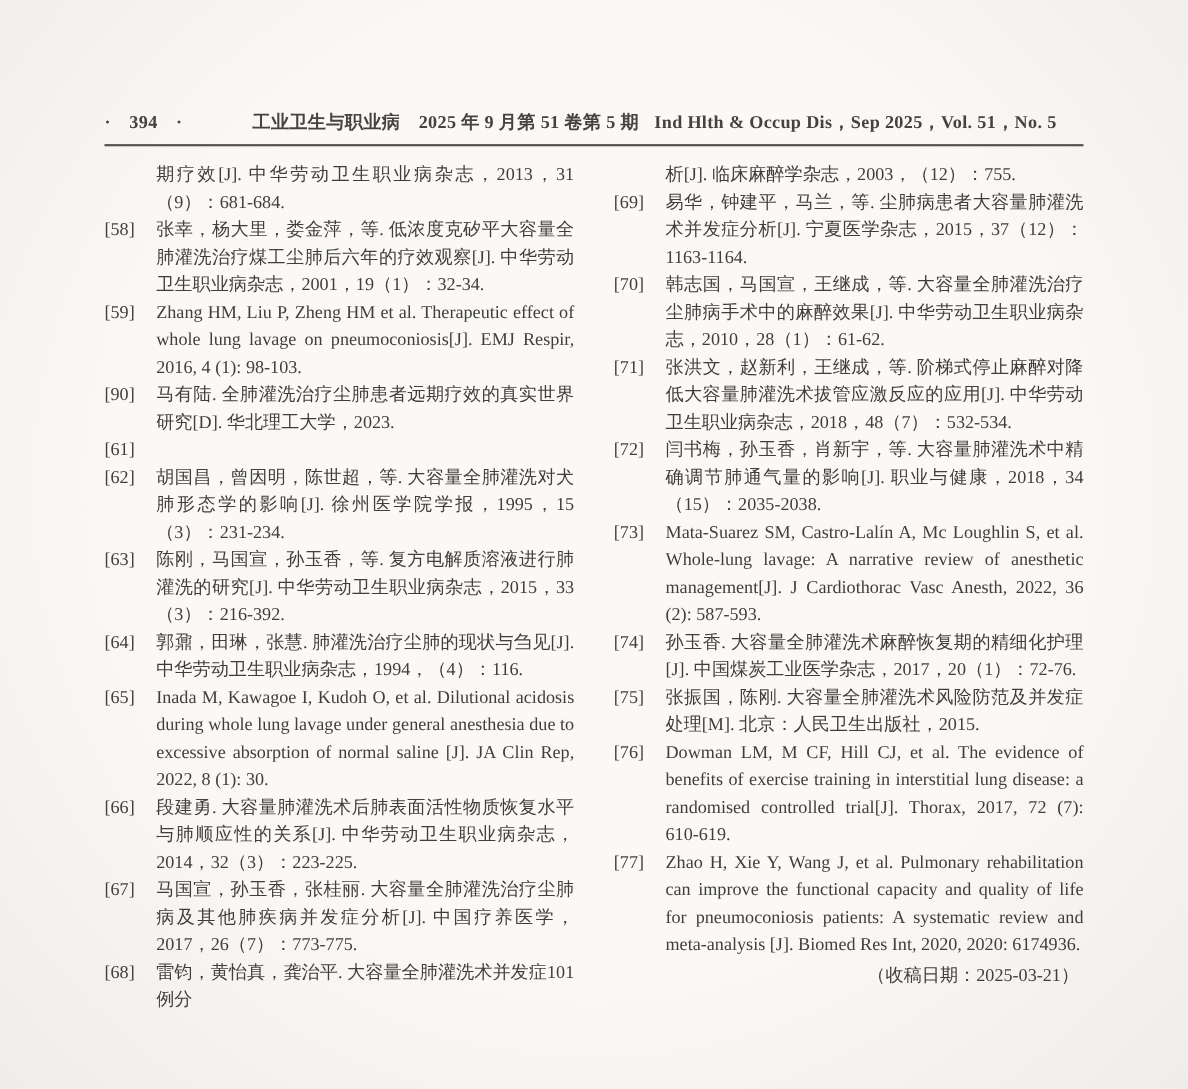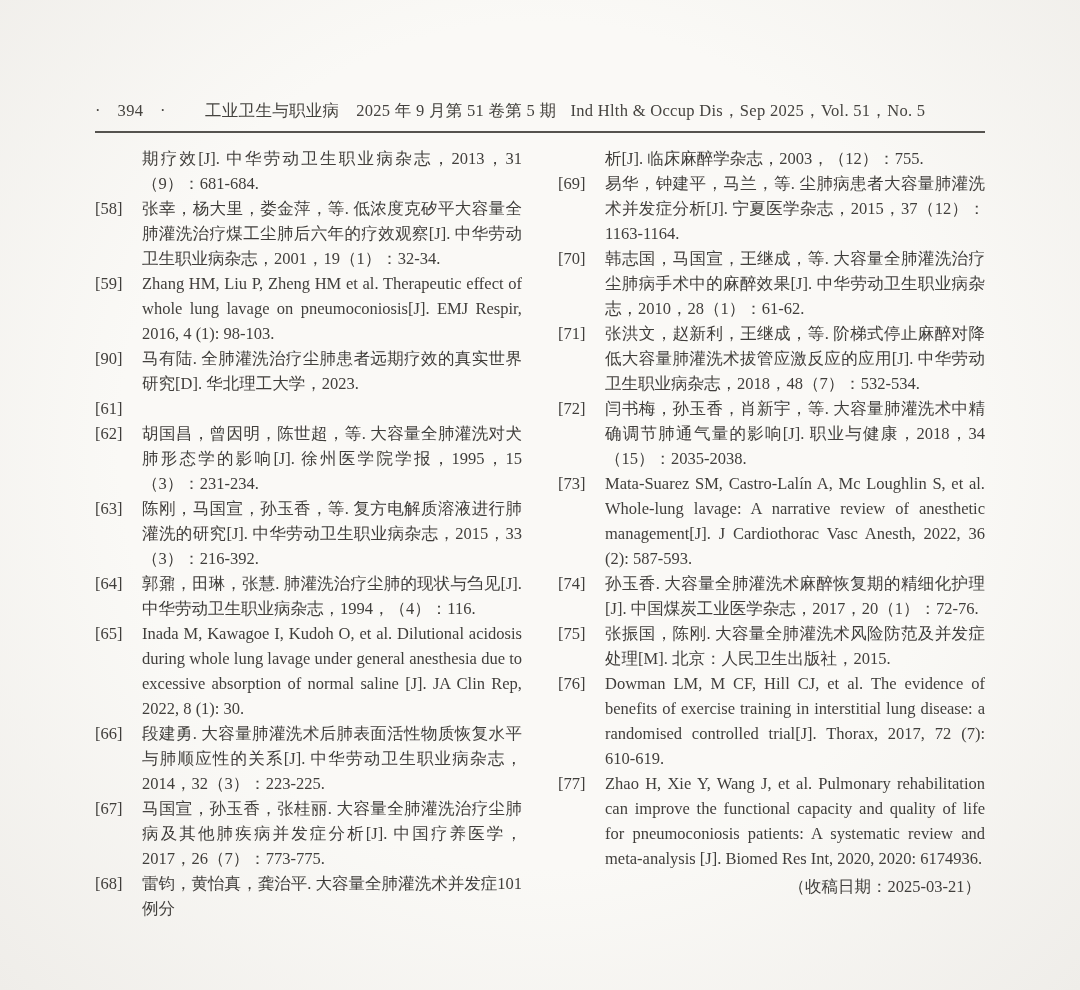--- a/index.html
+++ b/index.html
@@ -21,28 +21,30 @@
     padding: 100px 95px 0 95px;
   }
   
   .header-row {
     display: flex;
     align-items: baseline;
     font-size: 16.5px;
     letter-spacing: 0.3px;
     color: #45433f;
     white-space: nowrap;
+    font-weight: bold;
   }
   .page-num {
     flex: none;
     width: 110px;
     text-align: left;
   }
   .header-titles {
     flex: 1;
+    text-align: center;
   }
   .header-titles .cn { margin-right: 14px; }
   .header-rule {
     border: none;
     border-top: 2px solid #55534f;
     margin: 9px 0 0 0;
   }
   
   .columns {
     display: flex;

